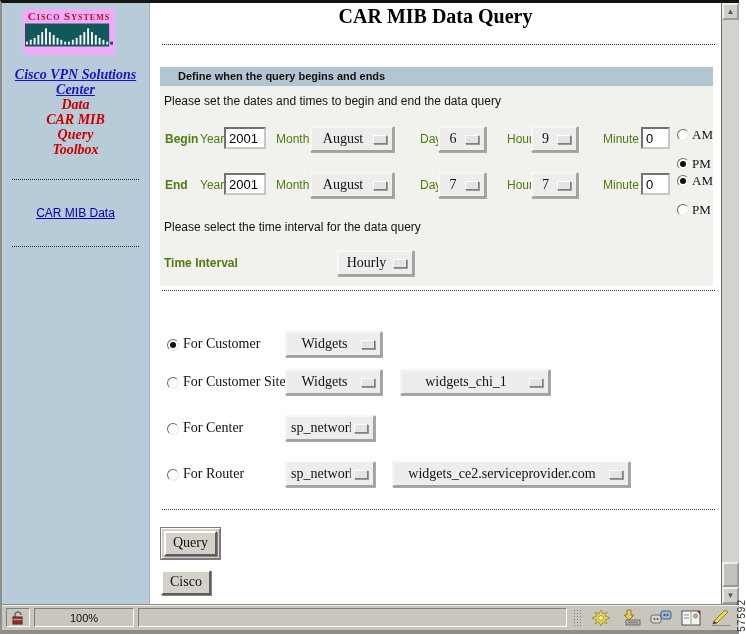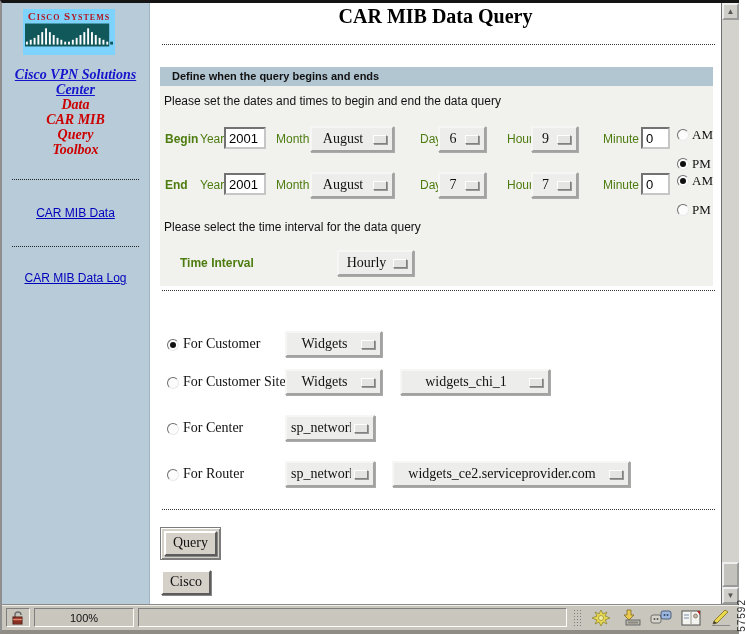--- a/index.html
+++ b/index.html
@@ -6,42 +6,42 @@
   html,body { background:#fff; }
   .screen { position:relative; width:746px; height:634px; background:#fff; overflow:hidden;
             font-family:"Liberation Sans", sans-serif; }
   .window { position:absolute; left:0; top:0; width:739px; height:634px;
             border-top:3px solid #141414; border-left:2px solid #8f8f8f; border-bottom:4px solid #8f8c85;
             display:flex; flex-direction:column; background:#fff; }
   .body-row { flex:1; display:flex; min-height:0; }
 
   
   .sidebar { width:148px; background:#b7cbd8; border-right:1px solid #9fb4c2; overflow:hidden; }
-  .logo-box { width:92px; height:46px; background:#7dd3fc; margin:6px 0 0 21px; padding:2px 2px 0 2px; }
+  .logo-box { width:92px; height:46px; background:#f0abfc; margin:6px 0 0 21px; padding:2px 2px 0 2px; }
   .logo-brand { font-family:"Liberation Serif", serif; font-variant:small-caps; font-weight:bold;
                 color:#b5121b; font-size:11px; letter-spacing:1px; text-align:center; line-height:11px; }
   .logo-waves { display:block; margin-top:1px; }
   .side-home { margin-top:12px; text-align:center; font-family:"Liberation Serif", serif;
                font-style:italic; font-weight:bold; font-size:14px; line-height:15px;
                color:#1414cc; text-decoration:underline; cursor:pointer; }
   .side-app { text-align:center; font-family:"Liberation Serif", serif; font-style:italic;
               font-weight:bold; font-size:14px; line-height:15px; color:#cc0000; }
   .side-dots { border-top:1px dotted #222; margin:0 10px; }
   .d1 { margin-top:22px; } .d2 { margin-top:26px; }
   .side-link { text-align:center; font-size:12px; color:#0000bb; text-decoration:underline;
                cursor:pointer; margin-top:26px; }
   .side-link.l2 { margin-top:24px; }
 
   
   .content { position:relative; flex:1; background:#fff; min-width:0; }
   .page-title { position:absolute; top:2px; left:0; right:0; text-align:center;
                 font-family:"Liberation Serif", serif; font-weight:bold; font-size:20px; color:#000; }
   .dots { position:absolute; left:12px; right:6px; border-top:1px dotted #333; height:0; }
   .sec-head { position:absolute; top:64px; left:10px; right:8px; height:19px; background:#b2c6d2;
-              font-size:11px; font-weight:bold; color:#111; line-height:19px; padding-left:12px; }
+              font-size:11px; font-weight:bold; color:#111; line-height:19px; padding-left:18px; }
   .sec-panel { position:absolute; top:83px; left:10px; right:8px; height:200px; background:#f1f1ee; }
   .instr { position:absolute; left:4px; font-size:12px; color:#111; }
   .trow { position:absolute; left:0; right:0; height:46px; }
   .flabel { position:absolute; top:14px; font-size:12px; color:#4d7c0f; white-space:nowrap; }
   .b { font-weight:bold; }
   .tin { position:absolute; top:9px; height:22px; border:2px inset #c6c6c6; background:#fff;
          font-family:"Liberation Sans", sans-serif; font-size:13px; padding:0 3px; }
   .dd { position:absolute; top:8px; height:26px; background:#ededeb; border:2px outset #f6f6f4;
         box-shadow:1px 1px 0 #aaa; cursor:pointer; }
   .ddt { position:absolute; left:4px; right:22px; top:0; bottom:0; text-align:center;
@@ -139,21 +139,20 @@
         <div class="side-app">
           <div>Data</div>
           <div>CAR MIB</div>
           <div>Query</div>
           <div>Toolbox</div>
         </div>
 
         <div class="side-dots d1"></div>
         <div class="side-link">CAR MIB Data</div>
         <div class="side-dots d2"></div>
-        <div class="side-link l2">CAR MIB Data Log</div>
       </div>
 
       <div class="content">
         <div class="page-title">CAR MIB Data Query</div>
         <div class="dots" style="top:41px"></div>
 
         <div class="sec-head">Define when the query begins and ends</div>
         <div class="sec-panel">
           <div class="instr" style="top:8px">Please set the dates and times to begin and end the data query</div>
 
@@ -218,21 +217,21 @@
                 </span>
               <span class="aline">
                   <span class="radio"></span>
                   <span>PM</span>
                 </span>
             </span>
           </div>
 
           <div class="instr" style="top:134px">Please select the time interval for the data query</div>
           <div class="trow" style="top:156px">
-            <span class="flabel b" style="left:20px">Time Interval</span>
+            <span class="flabel b" style="left:4px">Time Interval</span>
             <span class="dd" style="left:177px;width:77px">
               <span class="ddt">Hourly</span>
               <span class="ddi"></span>
             </span>
           </div>
         </div>
 
         <div class="dots" style="top:287px"></div>
 
         <div class="opt-row" style="top:320px">

